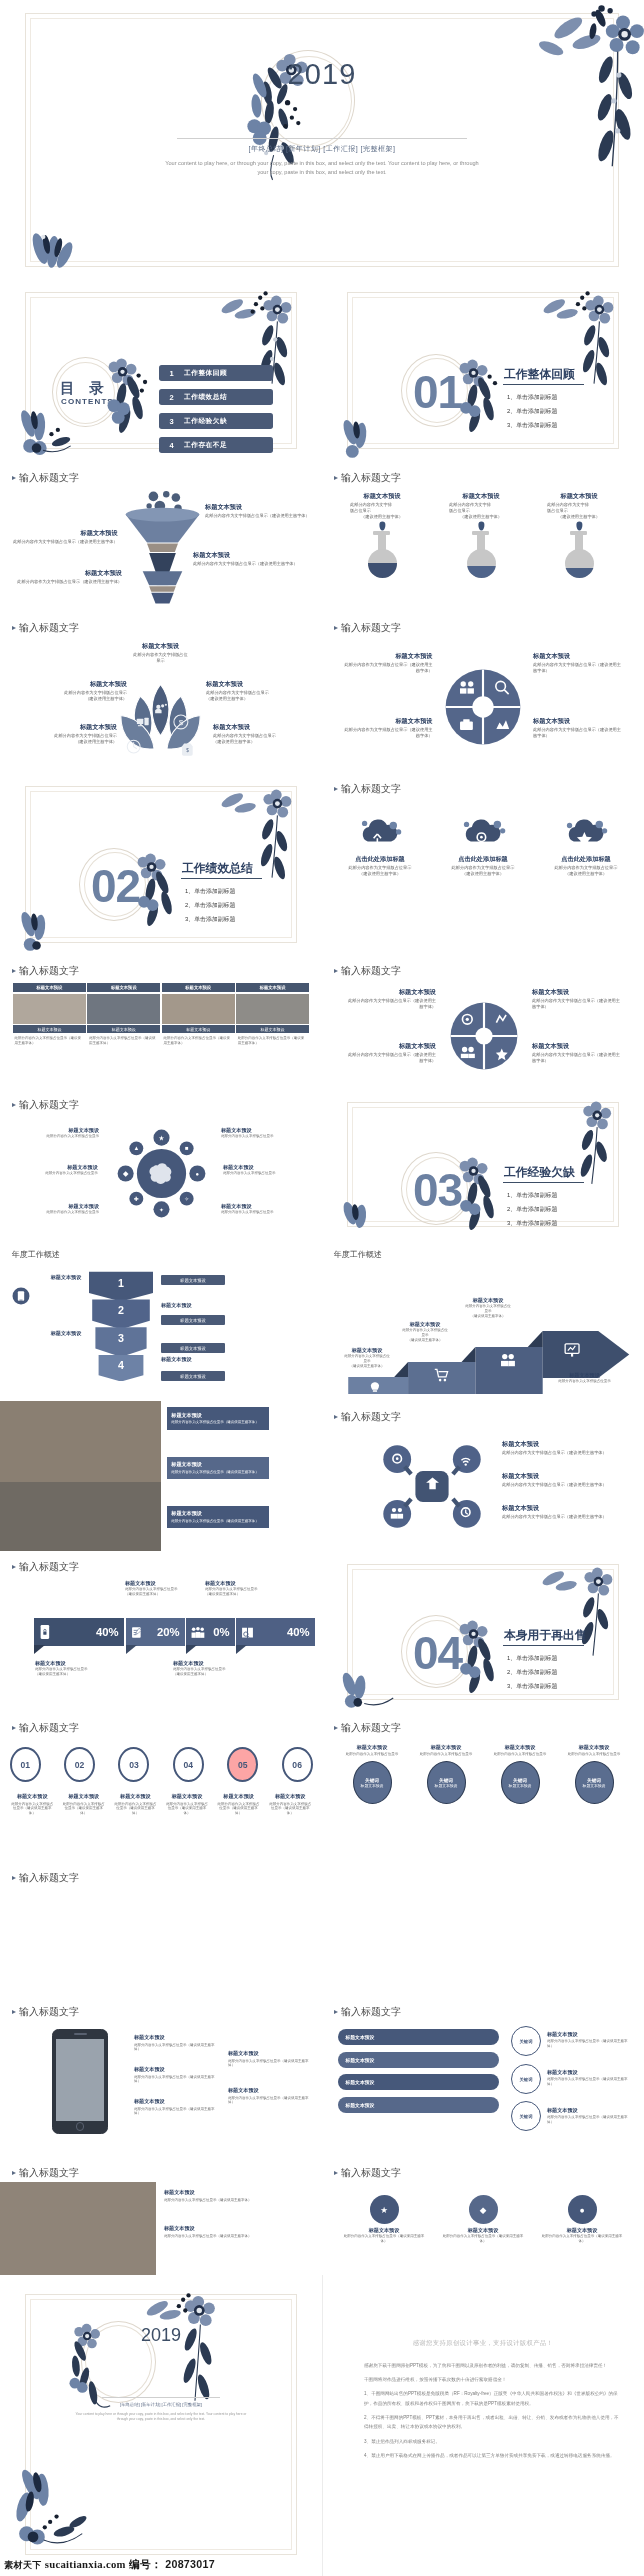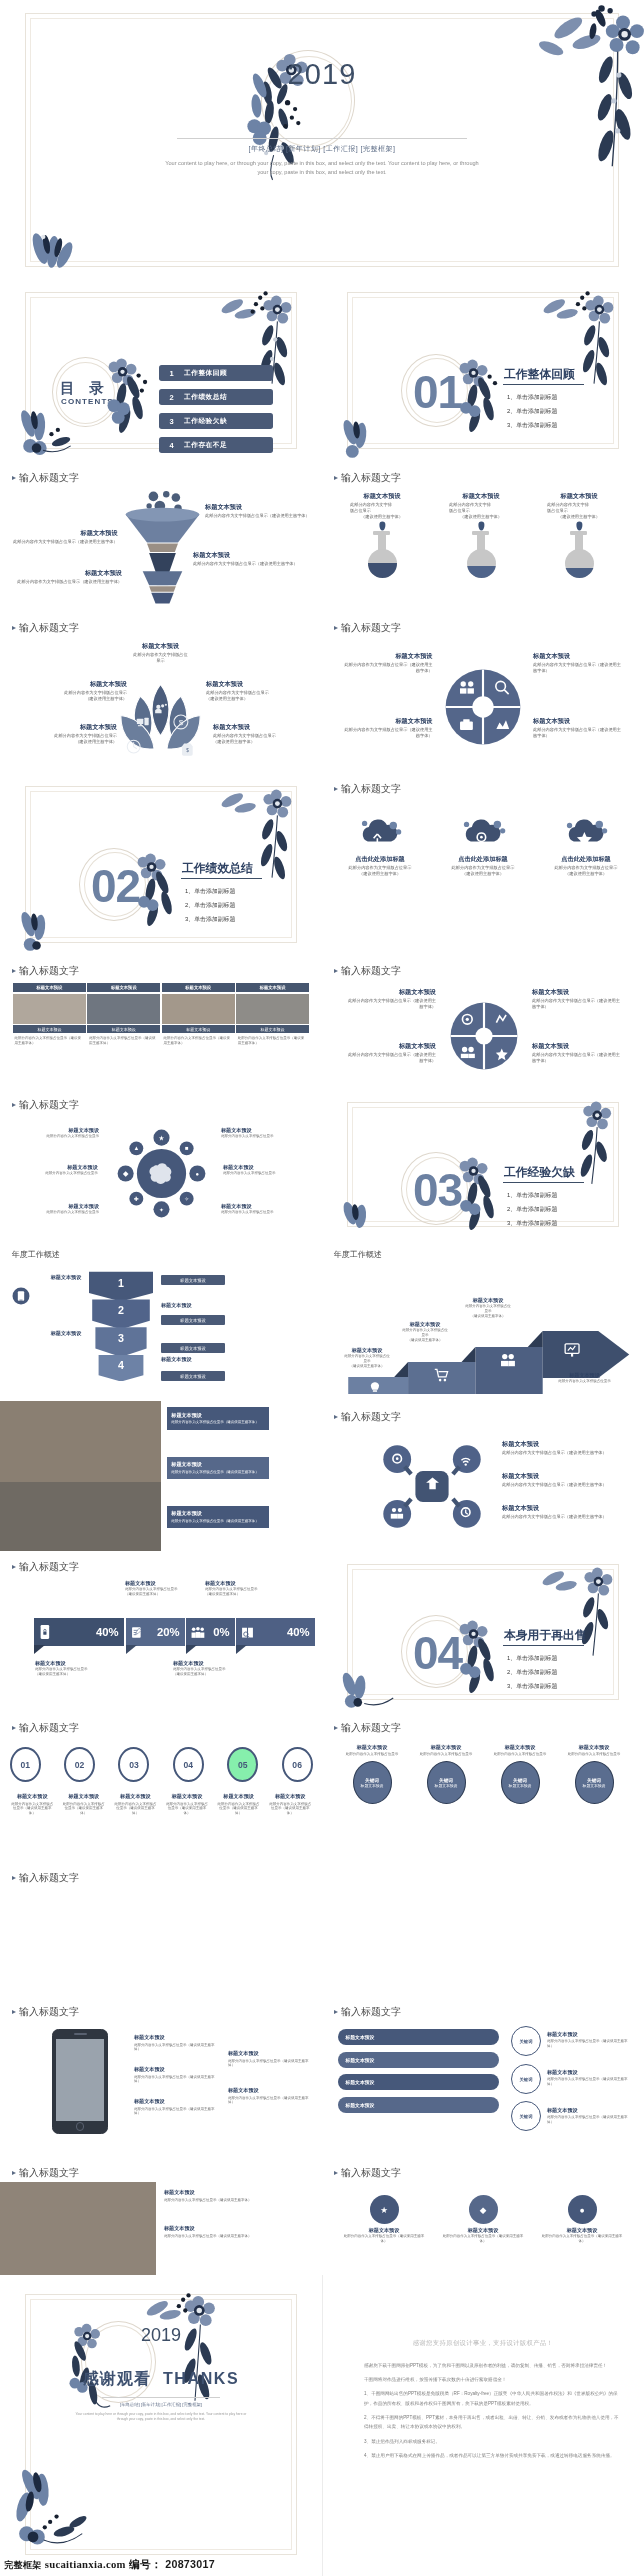--- a/index.html
+++ b/index.html
@@ -1408,21 +1408,21 @@
         </div>
         <div class="circ" style="position:relative;width:31px;height:35px;border:2.1px solid #46587a;background:#fff;color:#46587a">
           <span style="font-size:8.6px;font-weight:700">02</span>
         </div>
         <div class="circ" style="position:relative;width:31px;height:35px;border:2.1px solid #46587a;background:#fff;color:#46587a">
           <span style="font-size:8.6px;font-weight:700">03</span>
         </div>
         <div class="circ" style="position:relative;width:31px;height:35px;border:2.1px solid #46587a;background:#fff;color:#46587a">
           <span style="font-size:8.6px;font-weight:700">04</span>
         </div>
-        <div class="circ" style="position:relative;width:31px;height:35px;border:2.1px solid #46587a;background:#86efac;color:#46587a">
+        <div class="circ" style="position:relative;width:31px;height:35px;border:2.1px solid #46587a;background:#fca5a5;color:#46587a">
           <span style="font-size:8.6px;font-weight:700">05</span>
         </div>
         <div class="circ" style="position:relative;width:31px;height:35px;border:2.1px solid #46587a;background:#fff;color:#46587a">
           <span style="font-size:8.6px;font-weight:700">06</span>
         </div>
       </div>
 
       <div style="position:absolute;left:9.7px;top:81px;width:303px;display:flex;justify-content:space-between">
         <div style="width:45px;text-align:center">
           <div class="tp-title-sm">标题文本预设</div>
@@ -1691,23 +1691,20 @@
           <ellipse cx="56" cy="136" rx="7" ry="22" transform="rotate(-10 56 136)"></ellipse>
         </g>
         <g fill="#6d83a6">
             <circle cx="22" cy="118" r="10"></circle>
             <circle cx="36" cy="126" r="10"></circle>
           </g>
         <path d="M60 150 C66 162 76 166 88 160" stroke="#2b3a52" stroke-width="2" fill="none"></path>
       </svg>
 
       <div class="th-year">2019</div>
-      <div class="th-title">
-        <span class="th-cn">感谢观看</span><span class="th-en">THANKS</span>
-      </div>
       <div class="th-rule"></div>
       <div class="th-tags">[年终总结] [新年计划] [工作汇报] [完整框架]</div>
       <div class="th-desc">Your content to play here or through your copy, paste in this box, and select only the text. Your content to play here or through your copy, paste in this box, and select only the text.</div>
 
       <svg class="floral" style="left:5.4px;top:187px;width:86px;height:107px" viewBox="0 0 160 200">
         <g fill="#6d83a6">
           <ellipse cx="48" cy="42" rx="11" ry="30" transform="rotate(-26 48 42)"></ellipse>
           <ellipse cx="70" cy="52" rx="11" ry="30" transform="rotate(-4 70 52)"></ellipse>
           <ellipse cx="34" cy="84" rx="11" ry="28" transform="rotate(16 34 84)"></ellipse>
           <circle cx="40" cy="134" r="14"></circle>
@@ -1740,20 +1737,20 @@
         <p>2、不得将千图网的PPT模板、PPT素材，本身用于再出售，或者出租、出借、转让、分销、发布或者作为礼物供他人使用，不得转授权、出卖、转让本协议或本协议中的权利。</p>
         <p>3、禁止把作品列入商标或服务标记。</p>
         <p>4、禁止用户用下载格式在网上传播作品，或者作品可以让第三方单独付费或共享免费下载，或通过转移电话服务系统传播。</p>
       </div>
     </div>
   </div>
 
   <div class="divider-v" style="left:322px;top:2275px;height:301px"></div>
 
   <div class="watermark">
-    <span style="font-size:9px">完整框架</span>
+    <span style="font-size:9px">素材天下</span>
     <span class="site">sucaitianxia.com</span>
     <span>编号：</span>
     <span>20873017</span>
   </div>
 
 </div>
 
 
 </body></html>

